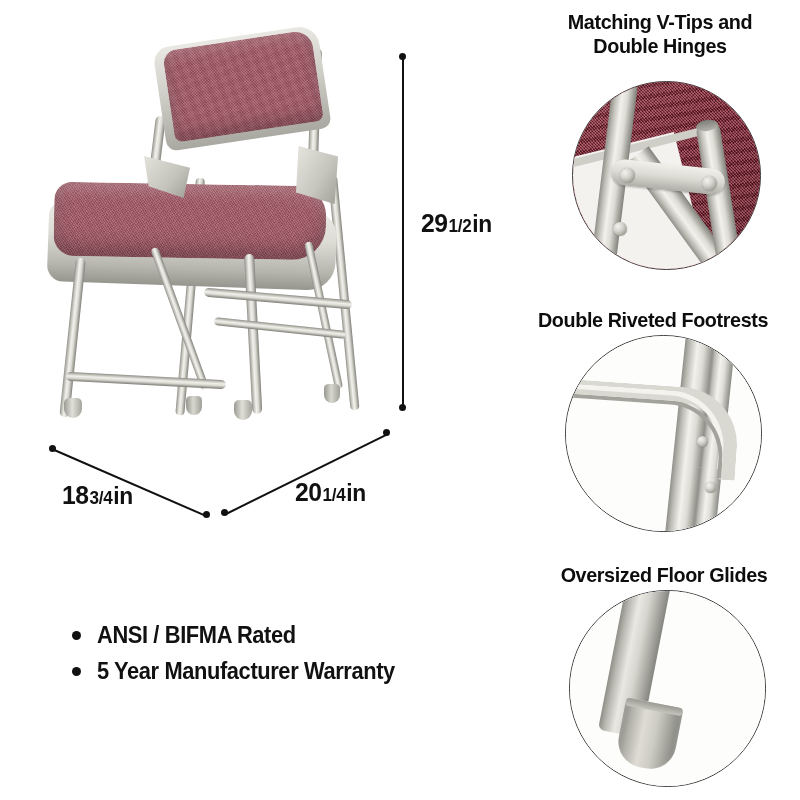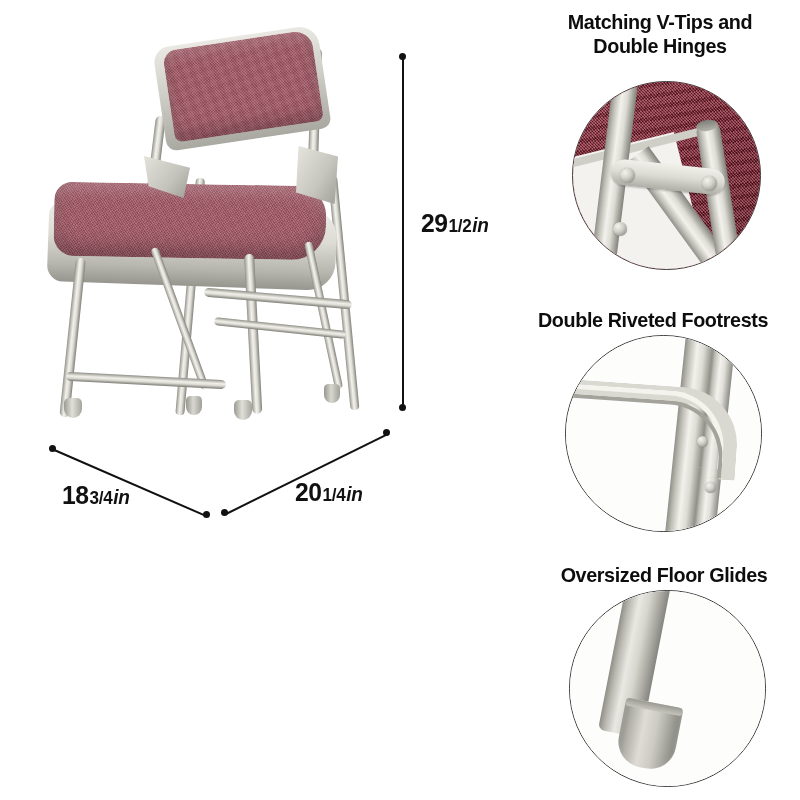--- a/index.html
+++ b/index.html
@@ -42,21 +42,21 @@
     box-shadow:0 0 1px rgba(0,0,0,.45);}
 
   
   .dim-line{position:absolute;background:#111;}
   .dim-dot{position:absolute;width:7px;height:7px;border-radius:50%;background:#111;}
   .dim-label{position:absolute;font-weight:bold;color:#111;white-space:nowrap;
              font-family:"Liberation Sans","DejaVu Sans",sans-serif;
              transform:scaleX(.95);transform-origin:left center;}
   .dim-label .whole{font-size:26px;letter-spacing:-0.5px;}
   .dim-label .frac{font-size:18px;letter-spacing:-0.3px;padding:0 1px;}
-  .dim-label .unit{font-size:20px;letter-spacing:-0.5px;font-style:italic;}
+  .dim-label .unit{font-size:24px;letter-spacing:-0.5px;}
 
   
   #feature-list{position:absolute;left:72px;top:622px;width:420px;}
   .feature-row{display:flex;align-items:center;margin-bottom:9px;}
   .feature-bullet{width:9px;height:9px;border-radius:50%;background:#111;
                   flex:0 0 auto;margin-right:16px;}
   .feature-text{font-size:23px;font-weight:bold;color:#111;letter-spacing:-0.4px;
                 transform:scaleX(.95);transform-origin:left center;white-space:nowrap;}
 
   
@@ -139,20 +139,28 @@
   </div>
 
   <div class="dim-line" style="left:226px;top:513px;width:181px;height:2px;transform:rotate(-26.3deg);transform-origin:left center;"></div>
   <div class="dim-dot" style="left:221px;top:509px;"></div>
   <div class="dim-dot" style="left:383px;top:429px;"></div>
   <div class="dim-label" style="left:295px;top:477px;">
     <span class="whole">20</span><span class="frac">1/4</span><span class="unit">in</span>
   </div>
 
   <div id="feature-list">
+    <div class="feature-row">
+      <span class="feature-bullet"></span>
+      <span class="feature-text">ANSI / BIFMA Rated</span>
+    </div>
+    <div class="feature-row">
+      <span class="feature-bullet"></span>
+      <span class="feature-text">5 Year Manufacturer Warranty</span>
+    </div>
   </div>
 
   <div class="callout-title" style="left:524px;top:10px;width:272px;">
     <div>Matching V-Tips and</div>
     <div>Double Hinges</div>
   </div>
 
   <div class="callout-circle" style="left:572px;top:81px;width:187px;height:187px;">
     <div class="circle-inner">
       <div class="weave"></div>

